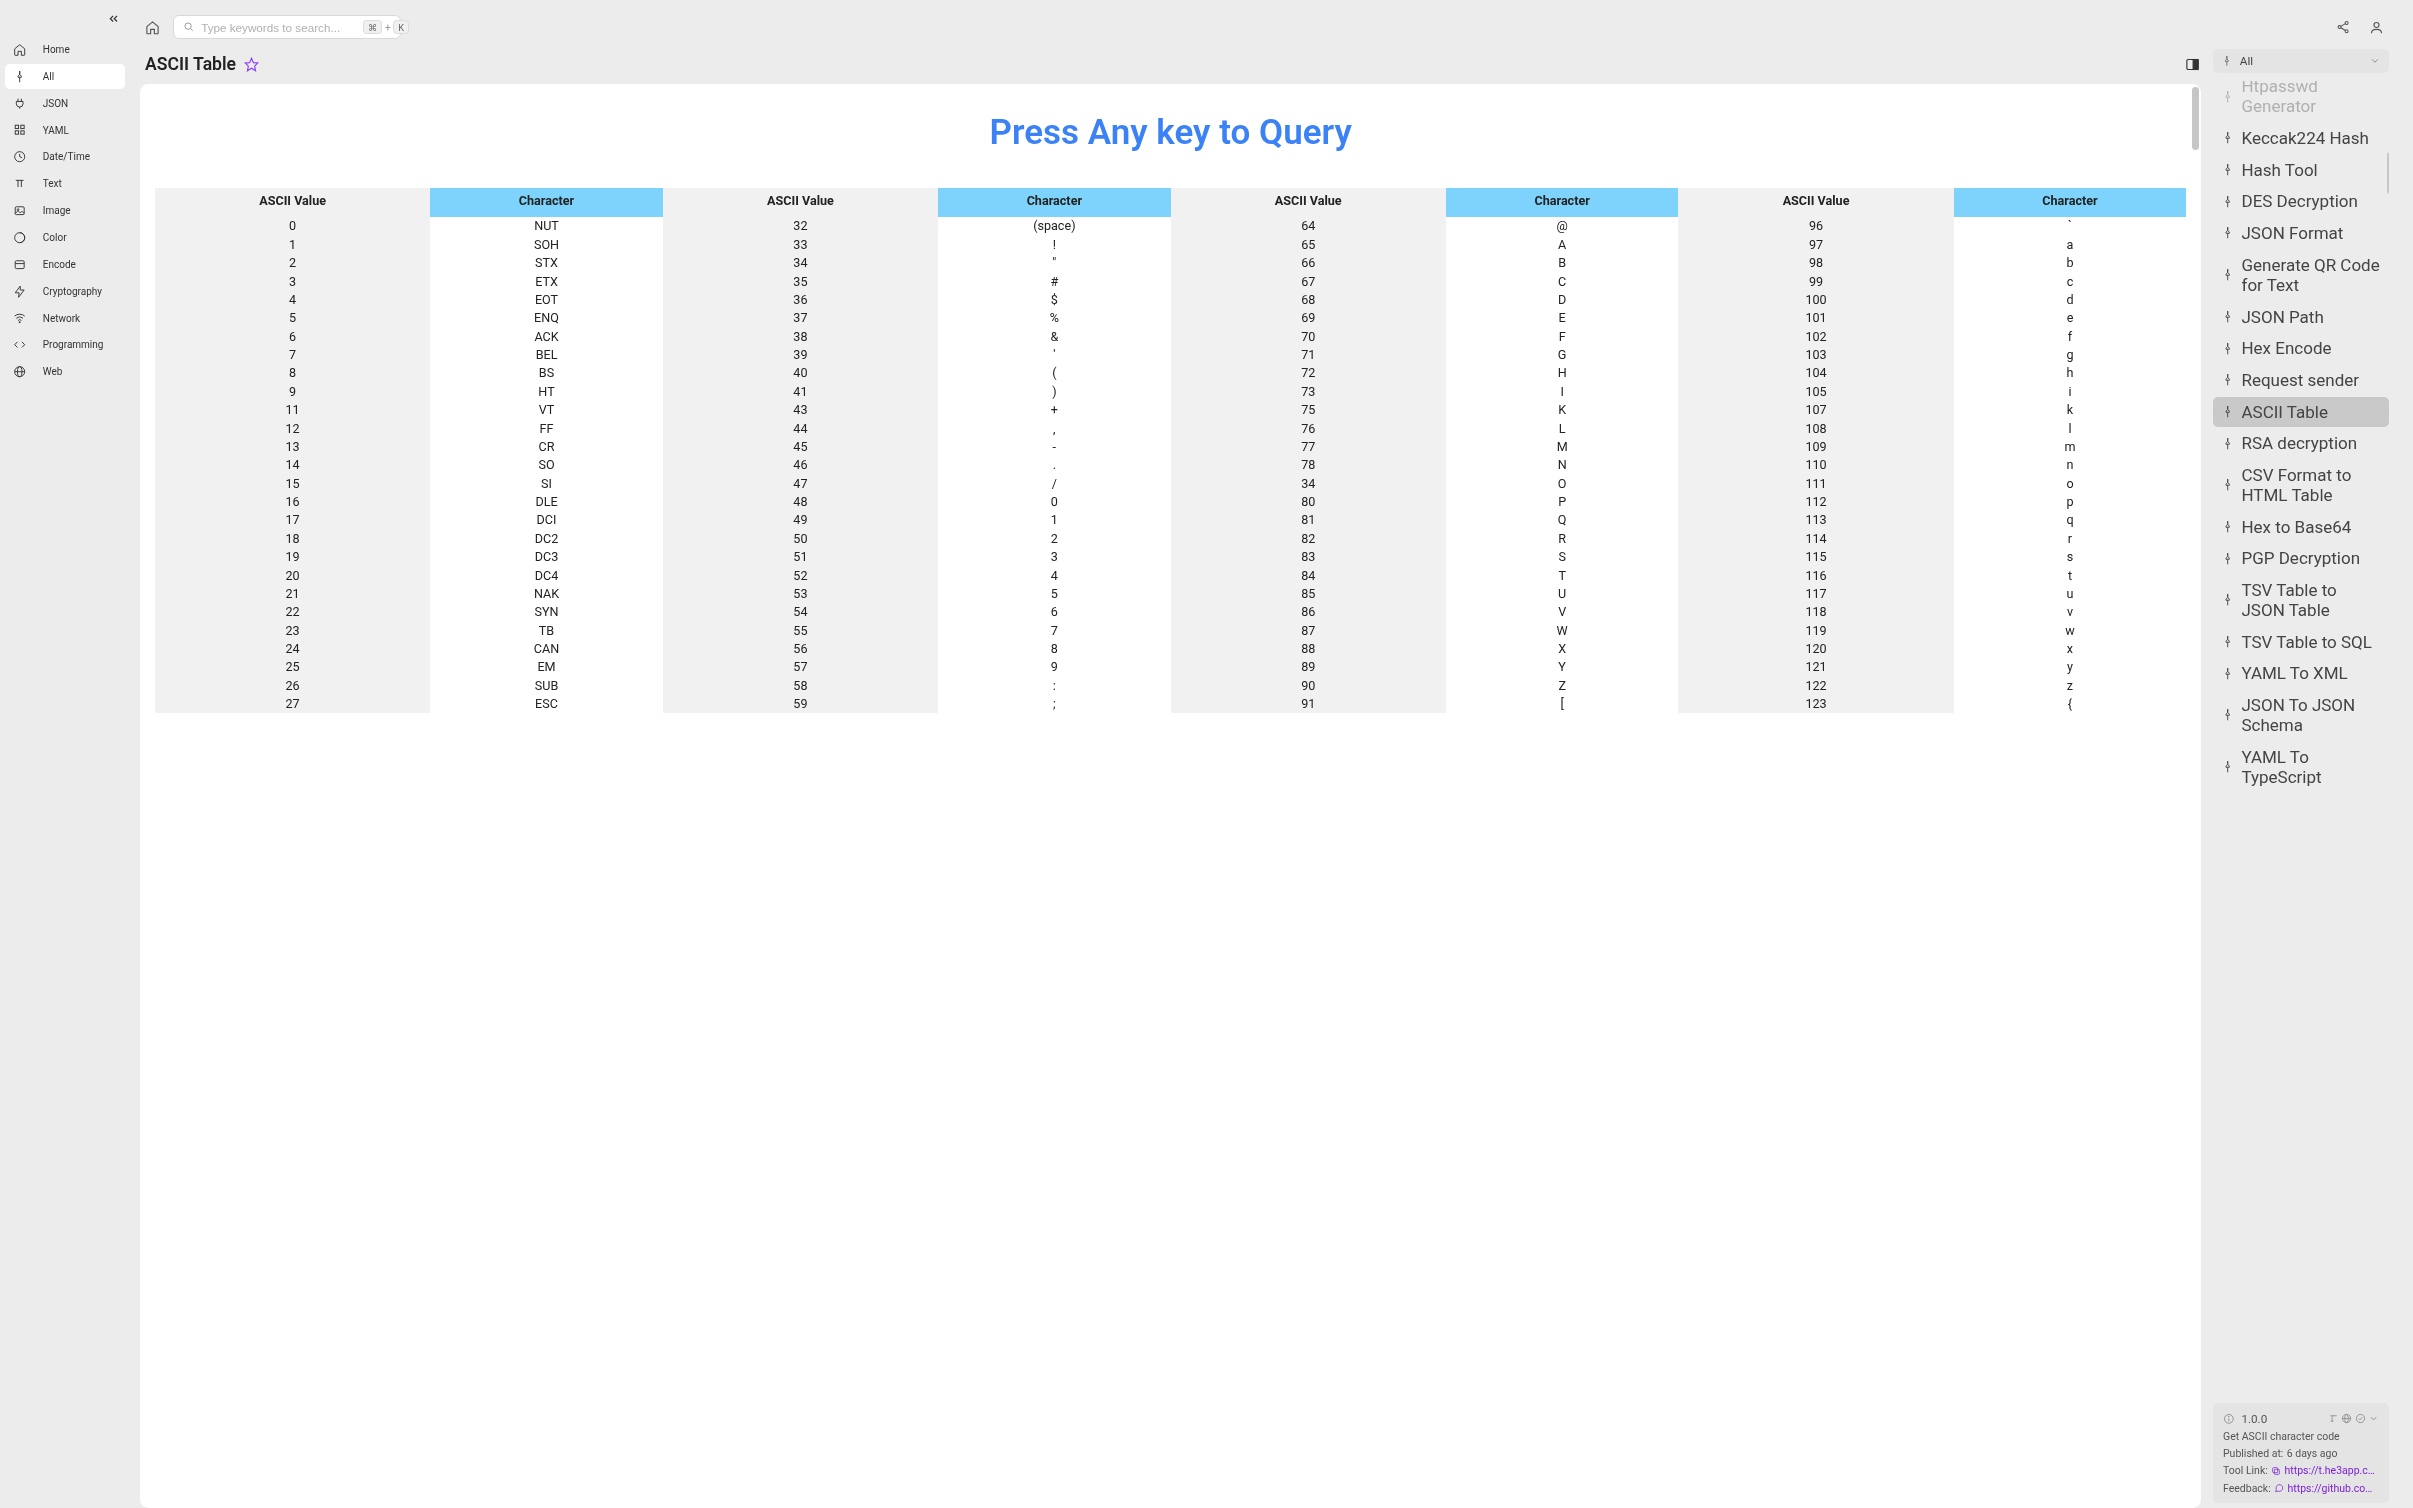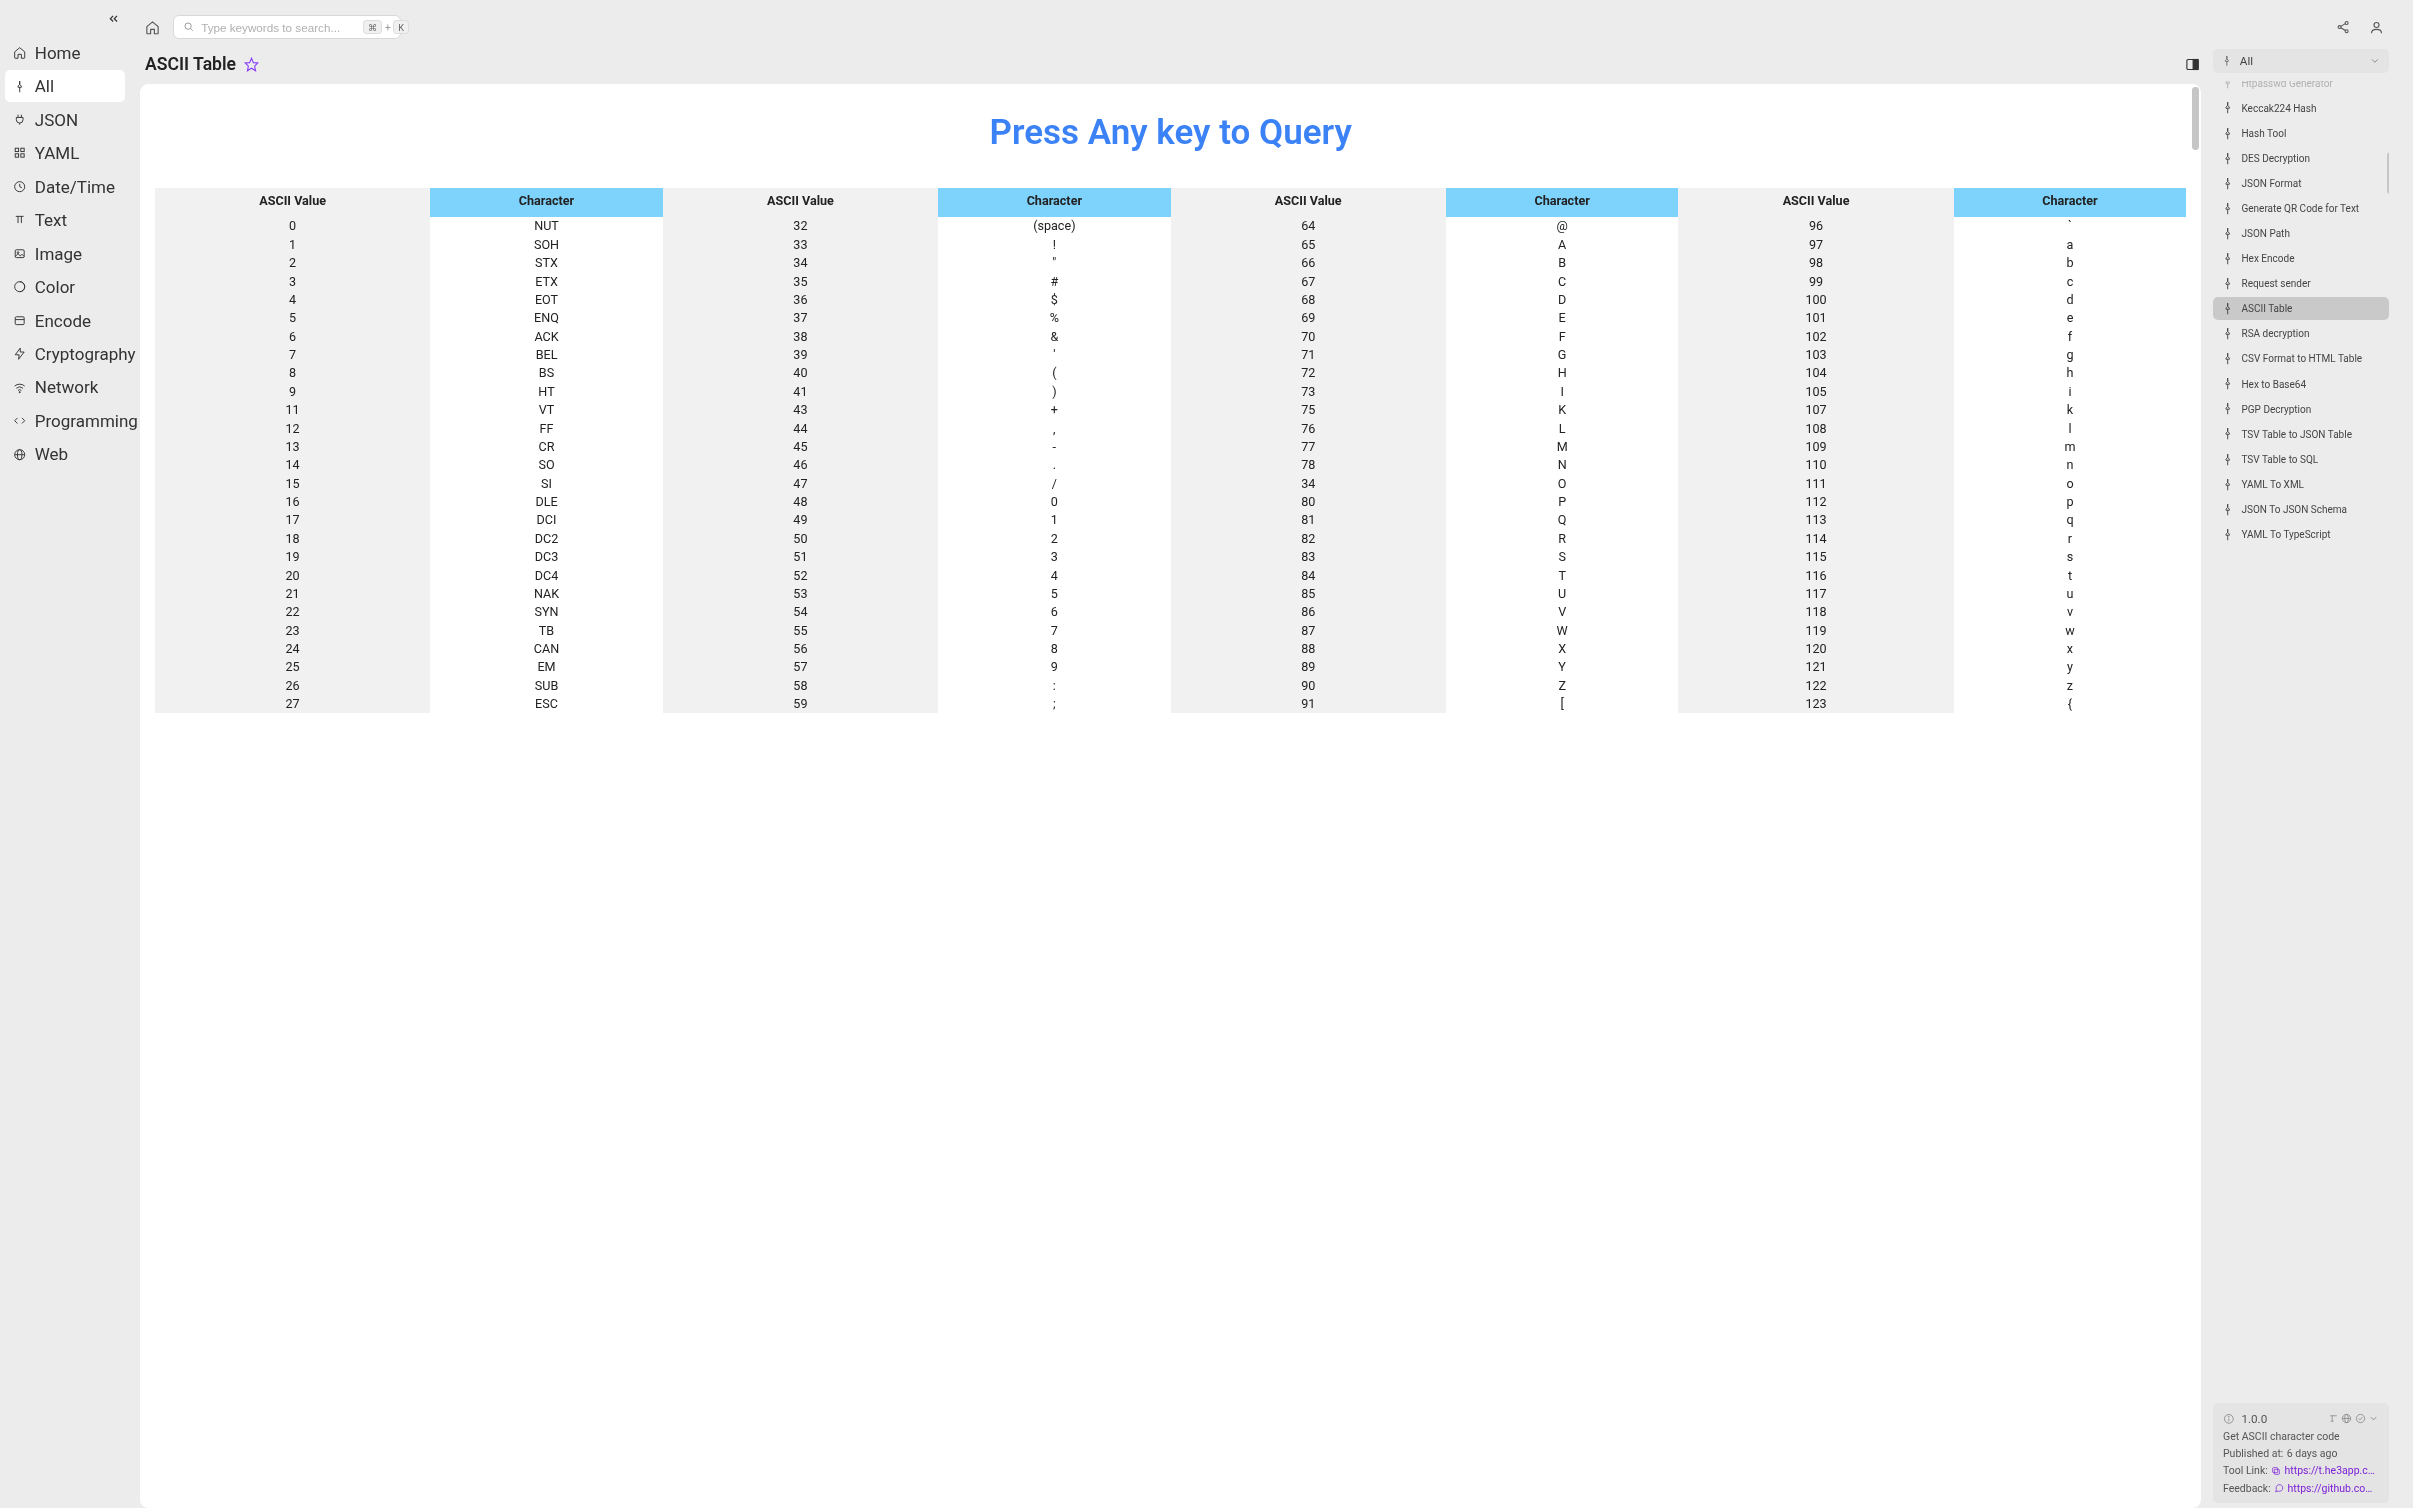--- a/index.html
+++ b/index.html
@@ -30,26 +30,26 @@
   }
   .sidebar-nav {
     margin-top: 28.5px;
     display: flex;
     flex-direction: column;
     gap: 1.7px;
   }
   .sidebar-item {
     display: flex;
     align-items: center;
-    gap: 8px;
+    gap: 16px;
     padding: 5.9px 8.4px;
     border-radius: 5px;
     cursor: pointer;
     color: #333;
-    font-size: 17px;
+    font-size: 10px;
   }
   .sidebar-item.active {
     background: #fff;
   }
   .sidebar-item .icon { width: 13.4px; height: 13.4px; flex-shrink: 0; display: inline-flex; align-items: center; justify-content: center; }
 
   
   .main {
     flex: 1;
     display: flex;
@@ -214,21 +214,21 @@
     flex-direction: column;
     gap: 1.7px;
   }
   .rp-item {
     display: flex;
     align-items: center;
     gap: 6.7px;
     padding: 5px 8.4px;
     border-radius: 5px;
     cursor: pointer;
-    font-size: 10px;
+    font-size: 17px;
     color: #444;
   }
   .rp-item.cut { color:#b0b0b0; margin-top:-10px; }
   .rp-item.active { background: #c9c9c9; }
   .rp-vscroll {
     position: absolute;
     right: -5px;
     top: 71px;
     width: 6.7px;
     height: 42px;

